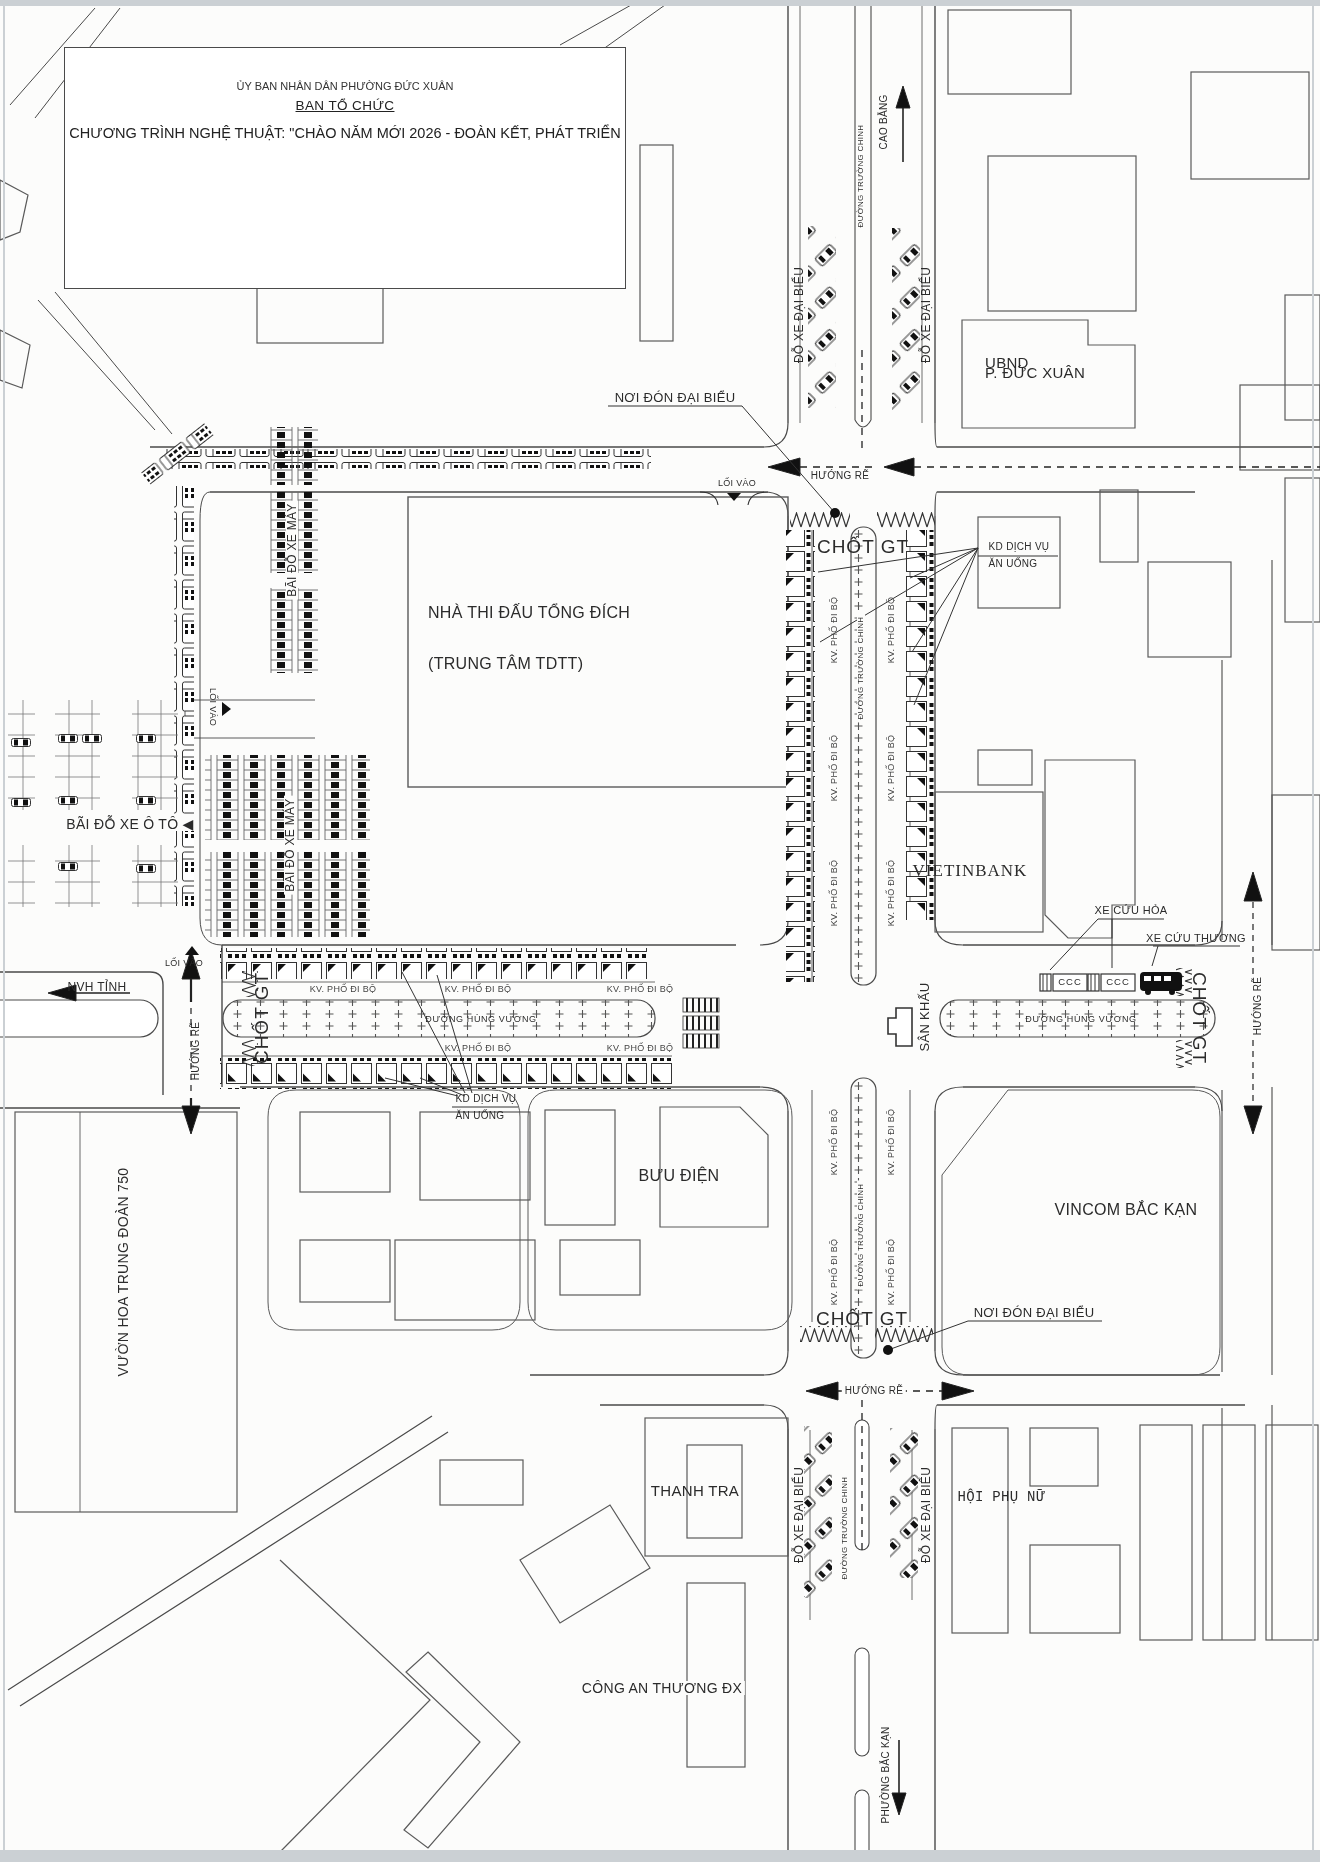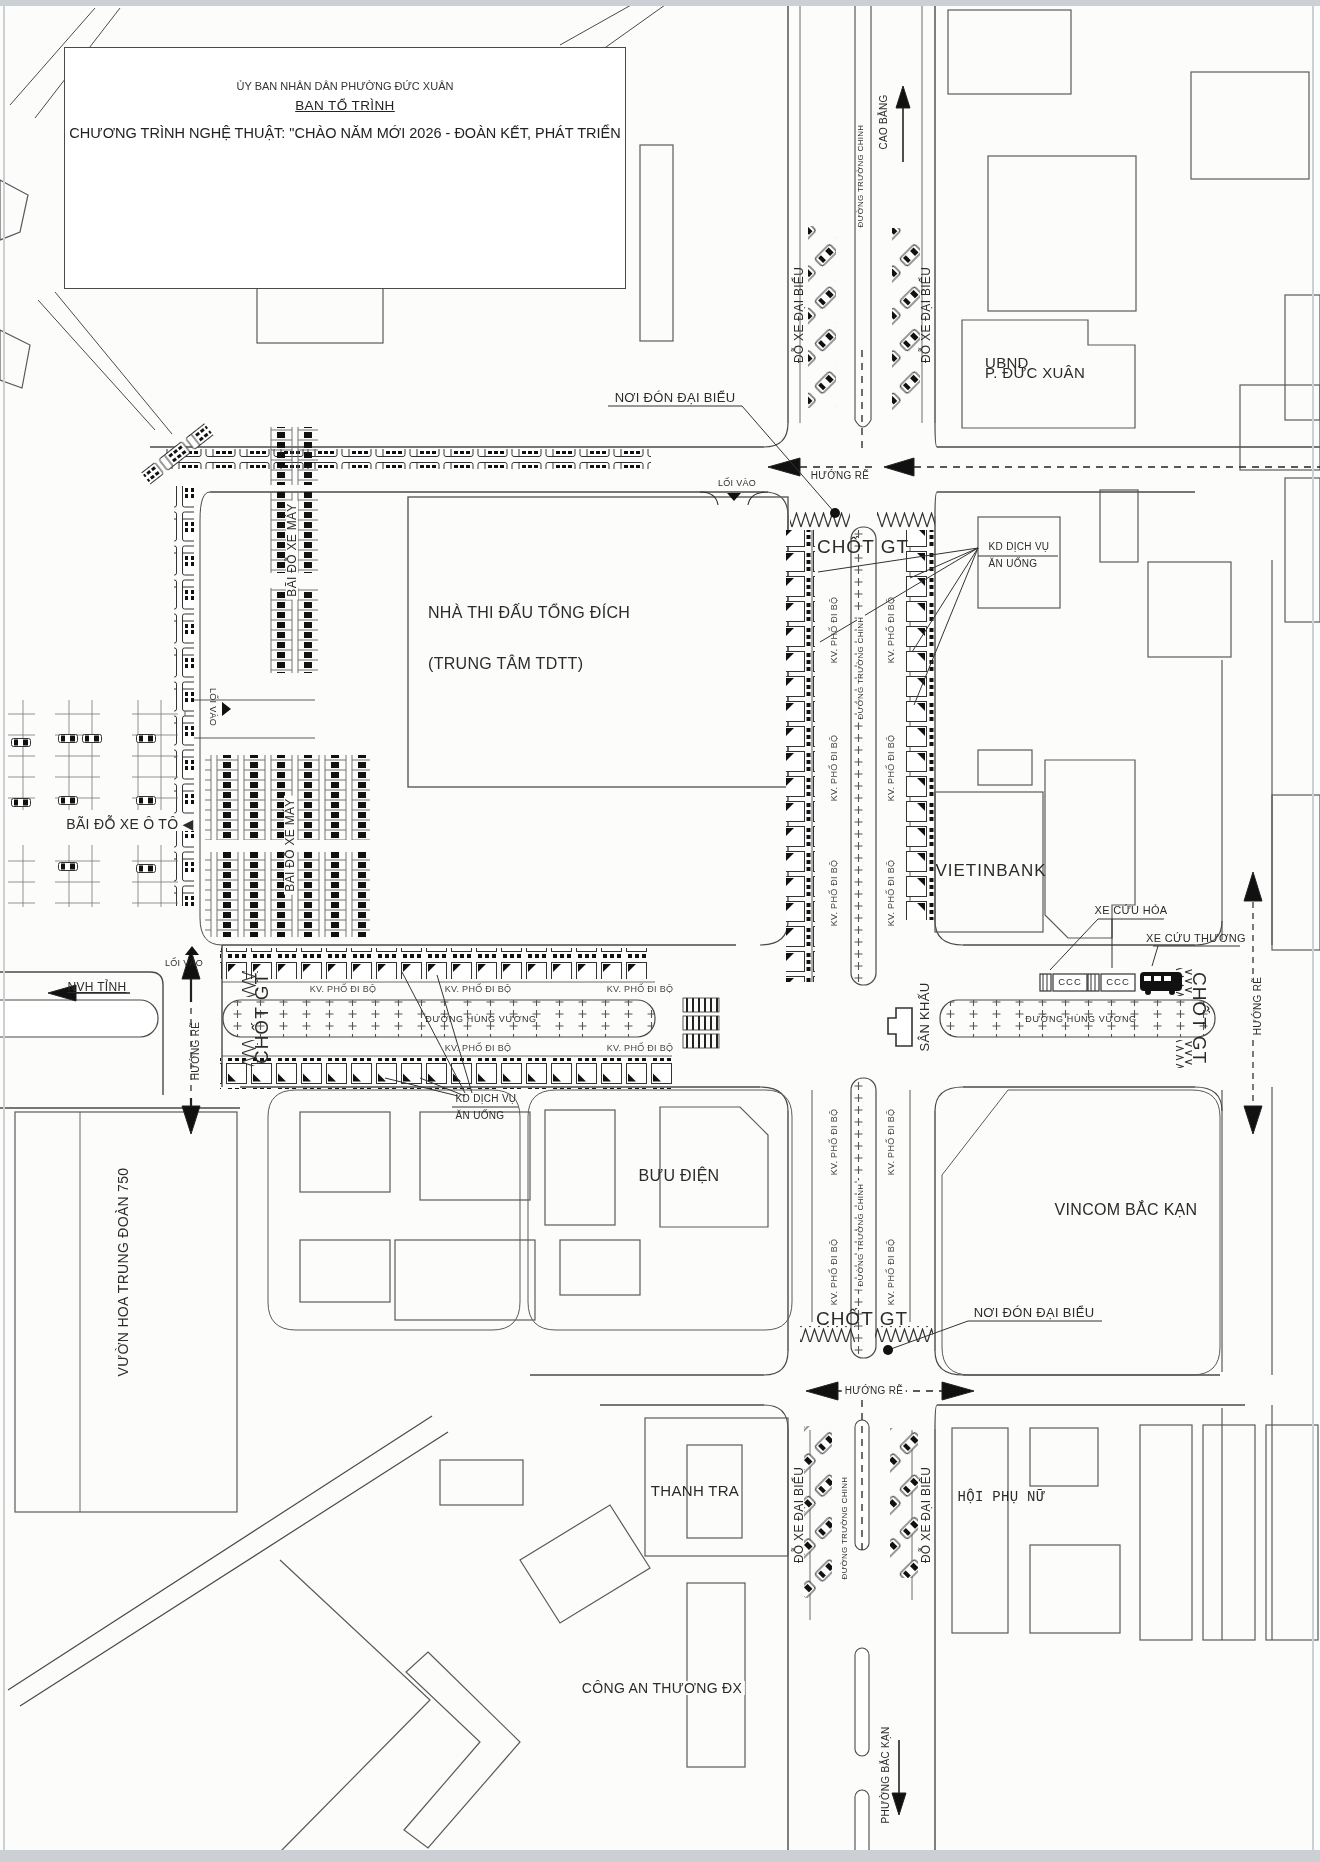--- a/index.html
+++ b/index.html
@@ -5,21 +5,21 @@
   html,body{margin:0;padding:0;background:#e8e8e8;}
   #canvas{position:relative;width:1320px;height:1862px;background:#fcfcfb;overflow:hidden;
           font-family:"Liberation Sans",sans-serif;}
   svg{position:absolute;left:0;top:0;}
   .lbl{position:absolute;color:#2b2b2b;white-space:nowrap;line-height:1;
        transform:translate(-50%,-50%);letter-spacing:.3px;}
   .v  {transform:translate(-50%,-50%) rotate(-90deg);}
   .vcw{transform:translate(-50%,-50%) rotate(90deg);}
   .ll {transform:translate(0,-50%);}
   .wbg{background:#fcfcfb;padding:0 3px;}
-  .u{text-decoration:underline;}
+  .u{}
   #titleblock{position:absolute;left:64px;top:47px;width:560px;height:240px;background:#fff;
       border:1.6px solid #4a4a4a;text-align:center;z-index:5;}
   #titleblock .org{margin-top:32px;font-size:11px;color:#333;}
   #titleblock .cmt{margin-top:6px;font-size:13.5px;color:#222;text-decoration:underline;letter-spacing:.4px;}
   #titleblock .main{margin-top:44px;font-size:31px;color:#1e1e1e;letter-spacing:.5px;}
   #titleblock .sub{margin-top:12px;font-size:14.5px;color:#222;}
   .edge{position:absolute;background:#cbd0d4;}
 </style>
 </head>
 <body>
@@ -324,21 +324,21 @@
 </g>
 </svg>
 
 <div class="edge" style="left:0;top:0;width:1320px;height:6px;"></div>
 <div class="edge" style="left:0;top:1850px;width:1320px;height:12px;"></div>
 <div class="edge" style="left:3px;top:0;width:2px;height:1862px;"></div>
 <div class="edge" style="left:1312px;top:0;width:2px;height:1862px;"></div>
 
 <div id="titleblock">
   <div class="org">ỦY BAN NHÂN DÂN PHƯỜNG ĐỨC XUÂN</div>
-  <div class="cmt">BAN TỔ TRÌNH</div>
+  <div class="cmt">BAN TỔ CHỨC</div>
   <div class="sub">CHƯƠNG TRÌNH NGHỆ THUẬT: "CHÀO NĂM MỚI 2026 - ĐOÀN KẾT, PHÁT TRIỂN</div>
 </div>
 
 <span class="lbl v" style="left:884px;top:122px;font-size:10px;">CAO BẰNG</span>
 <span class="lbl v" style="left:861px;top:176px;font-size:8px;">ĐƯỜNG TRƯỜNG CHINH</span>
 <span class="lbl v wbg" style="left:861px;top:668px;font-size:8px;">ĐƯỜNG TRƯỜNG CHINH</span>
 <span class="lbl v wbg" style="left:861px;top:1235px;font-size:8px;">ĐƯỜNG TRƯỜNG CHINH</span>
 <span class="lbl v" style="left:845px;top:1528px;font-size:8px;">ĐƯỜNG TRƯỜNG CHINH</span>
 
 <span class="lbl v" style="left:799px;top:315px;font-size:12px;">ĐỖ XE ĐẠI BIỂU</span>
@@ -387,21 +387,21 @@
 <span class="lbl v" style="left:891px;top:630px;font-size:9px;color:#444;">KV. PHỐ ĐI BỘ</span>
 <span class="lbl v" style="left:834px;top:768px;font-size:9px;color:#444;">KV. PHỐ ĐI BỘ</span>
 <span class="lbl v" style="left:891px;top:768px;font-size:9px;color:#444;">KV. PHỐ ĐI BỘ</span>
 <span class="lbl v" style="left:834px;top:893px;font-size:9px;color:#444;">KV. PHỐ ĐI BỘ</span>
 <span class="lbl v" style="left:891px;top:893px;font-size:9px;color:#444;">KV. PHỐ ĐI BỘ</span>
 <span class="lbl v" style="left:834px;top:1142px;font-size:9px;color:#444;">KV. PHỐ ĐI BỘ</span>
 <span class="lbl v" style="left:891px;top:1142px;font-size:9px;color:#444;">KV. PHỐ ĐI BỘ</span>
 <span class="lbl v" style="left:834px;top:1272px;font-size:9px;color:#444;">KV. PHỐ ĐI BỘ</span>
 <span class="lbl v" style="left:891px;top:1272px;font-size:9px;color:#444;">KV. PHỐ ĐI BỘ</span>
 
-<span class="lbl" style="left:991px;top:870px;font-size:17px;letter-spacing:1px;">VIETINBANK</span>
+<span class="lbl" style="left:970px;top:870px;font-size:17px;letter-spacing:1px;font-family:Liberation Serif, serif;">VIETINBANK</span>
 <span class="lbl" style="left:1131px;top:910px;font-size:11px;">XE CỨU HỎA</span>
 <span class="lbl" style="left:1196px;top:938px;font-size:11px;">XE CỨU THƯƠNG</span>
 <span class="lbl" style="left:1070px;top:982px;font-size:9.5px;letter-spacing:1px;">CCC</span>
 <span class="lbl" style="left:1118px;top:982px;font-size:9.5px;letter-spacing:1px;">CCC</span>
 <span class="lbl v" style="left:924px;top:1017px;font-size:13px;">SÂN KHẤU</span>
 
 <span class="lbl" style="left:481px;top:1019px;font-size:9px;letter-spacing:.6px;">ĐƯỜNG HÙNG VƯƠNG</span>
 <span class="lbl" style="left:1081px;top:1019px;font-size:9px;letter-spacing:.6px;">ĐƯỜNG HÙNG VƯƠNG</span>
 
 <span class="lbl u" style="left:97px;top:987px;font-size:12px;">NVH TỈNH</span>

